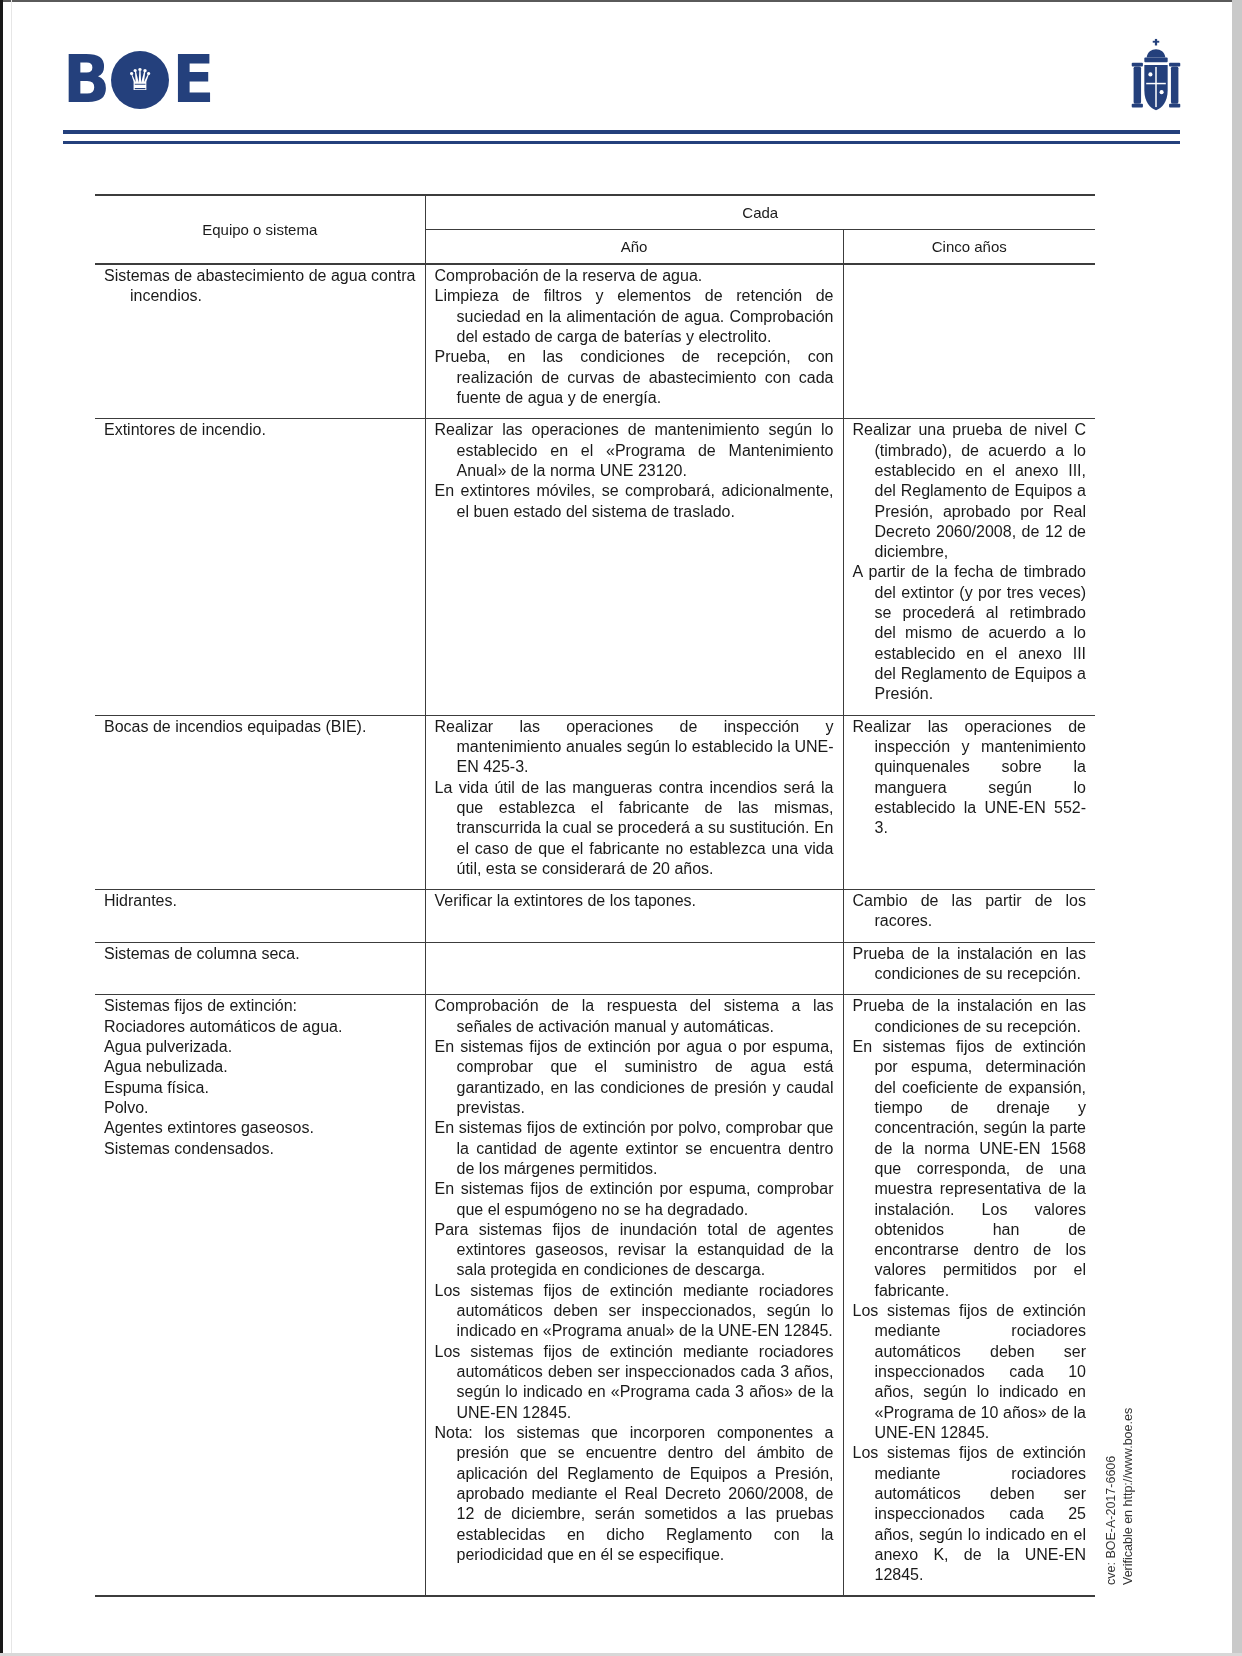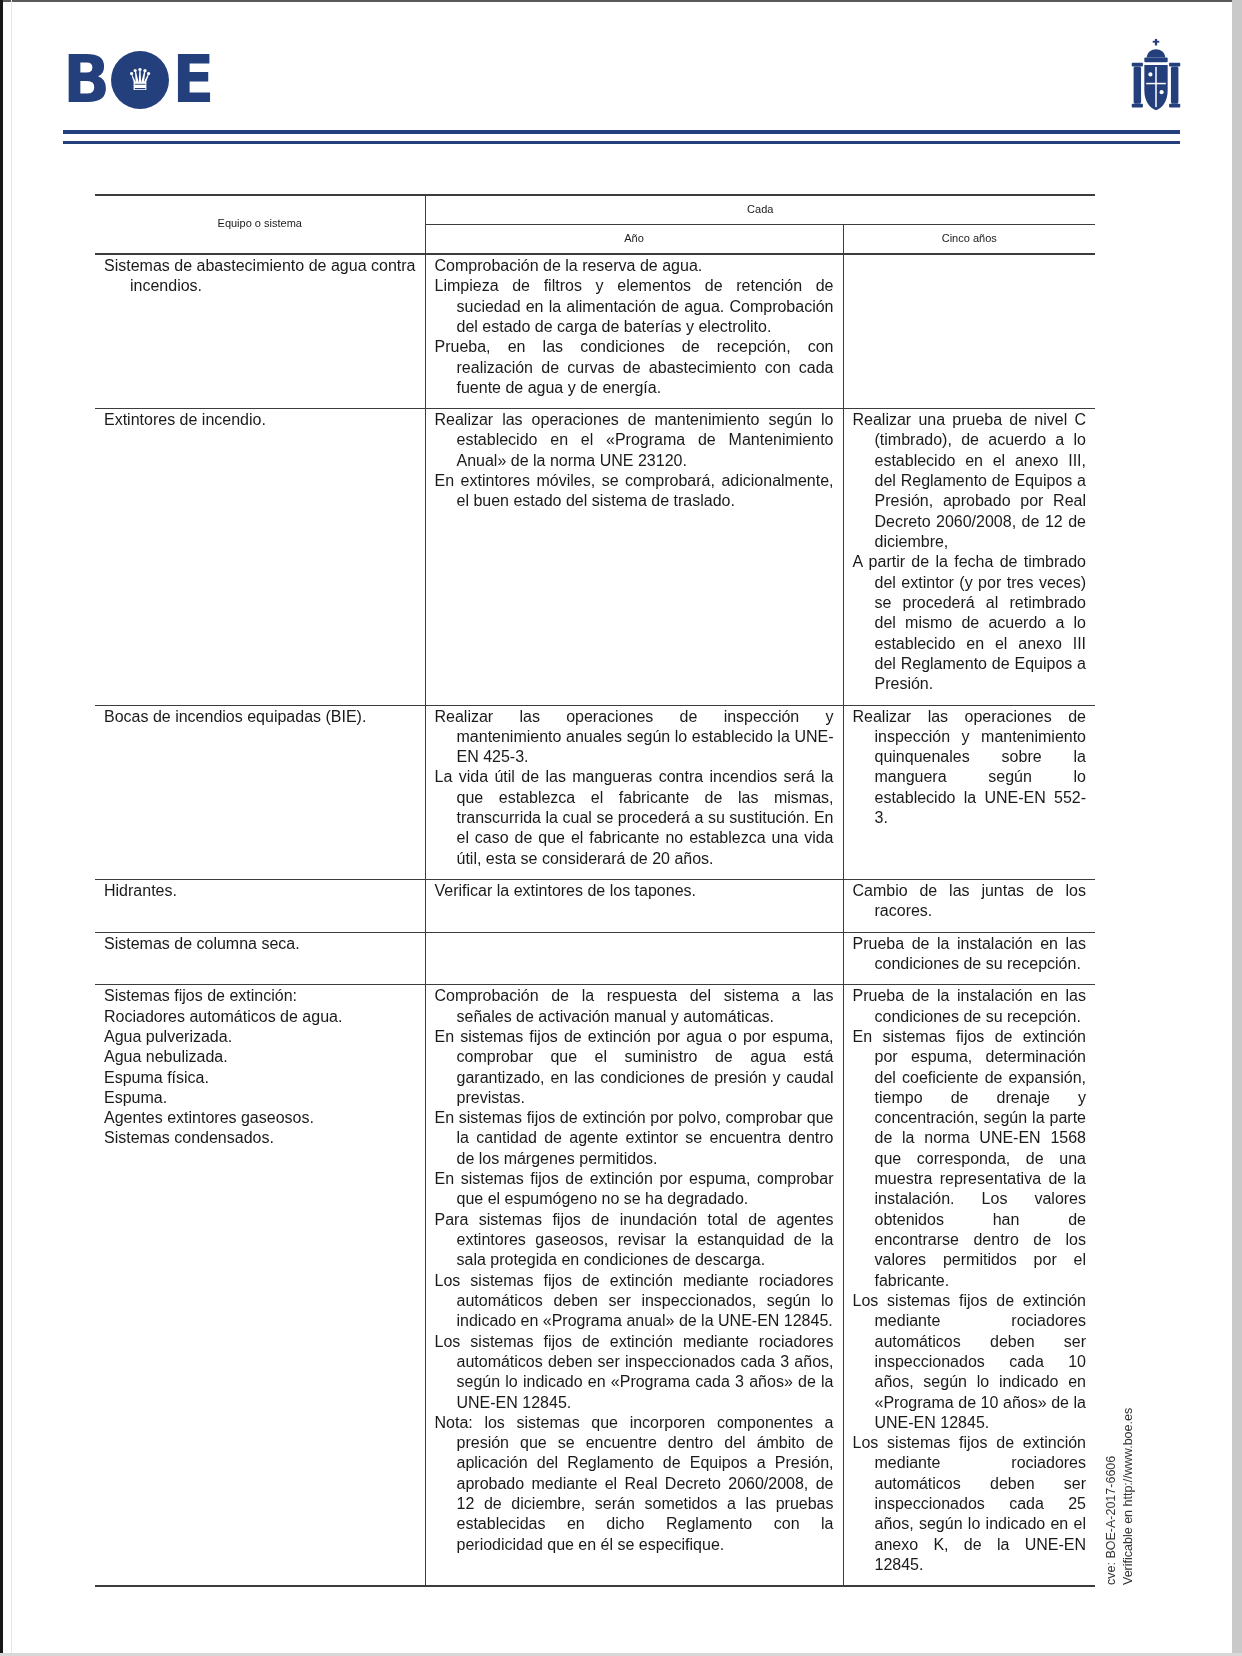--- a/index.html
+++ b/index.html
@@ -63,21 +63,21 @@
   .subhead .date{position:absolute;left:50%;top:0;transform:translateX(-50%);white-space:nowrap;}
   .subhead .secpag{position:absolute;right:0;top:0;display:flex;gap:20px;white-space:nowrap;}
 
   
   table.maint{
     border-collapse:collapse;table-layout:fixed;
     width:1000px;margin:50px 0 0 95px;
     font-size:16px;line-height:1.27;color:var(--ink);
   }
   table.maint th{
-    font-weight:normal;font-size:11px;
+    font-weight:normal;font-size:15px;
     text-align:center;vertical-align:middle;
     padding:7px 6px;
   }
   .th-equipo{border-right:1px solid var(--line);border-bottom:2px solid var(--line);border-top:2px solid var(--line);}
   .th-cada{border-bottom:1px solid var(--line);border-top:2px solid var(--line);}
   .th-ano{border-right:1px solid var(--line);border-bottom:2px solid var(--line);}
   .th-cinco{border-bottom:2px solid var(--line);}
   table.maint td{
     vertical-align:top;
     border-top:1px solid var(--line);
@@ -198,40 +198,40 @@
           </td>
     </tr>
         <tr>
       <td class="cell-equipo">
             <div class="para">Hidrantes.</div>
           </td>
       <td class="cell-ano">
             <div class="para">Verificar la extintores de los tapones.</div>
           </td>
       <td class="cell-cinco">
-            <div class="para">Cambio de las juntas de los racores.</div>
+            <div class="para">Cambio de las partir de los racores.</div>
           </td>
     </tr>
         <tr>
       <td class="cell-equipo">
             <div class="para">Sistemas de columna seca.</div>
           </td>
       <td class="cell-ano"></td>
       <td class="cell-cinco">
             <div class="para">Prueba de la instalación en las condiciones de su recepción.</div>
           </td>
     </tr>
         <tr>
       <td class="cell-equipo">
             <div class="para">Sistemas fijos de extinción:</div>
             <div class="para">Rociadores automáticos de agua.</div>
             <div class="para">Agua pulverizada.</div>
             <div class="para">Agua nebulizada.</div>
             <div class="para">Espuma física.</div>
-            <div class="para">Espuma.</div>
+            <div class="para">Polvo.</div>
             <div class="para">Agentes extintores gaseosos.</div>
             <div class="para">Sistemas condensados.</div>
           </td>
       <td class="cell-ano">
             <div class="para">Comprobación de la respuesta del sistema a las señales de activación manual y automáticas.</div>
             <div class="para">En sistemas fijos de extinción por agua o por espuma, comprobar que el suministro de agua está garantizado, en las condiciones de presión y caudal previstas.</div>
             <div class="para">En sistemas fijos de extinción por polvo, comprobar que la cantidad de agente extintor se encuentra dentro de los márgenes permitidos.</div>
             <div class="para">En sistemas fijos de extinción por espuma, comprobar que el espumógeno no se ha degradado.</div>
             <div class="para">Para sistemas fijos de inundación total de agentes extintores gaseosos, revisar la estanquidad de la sala protegida en condiciones de descarga.</div>
             <div class="para">Los sistemas fijos de extinción mediante rociadores automáticos deben ser inspeccionados, según lo indicado en «Programa anual» de la UNE-EN 12845.</div>

